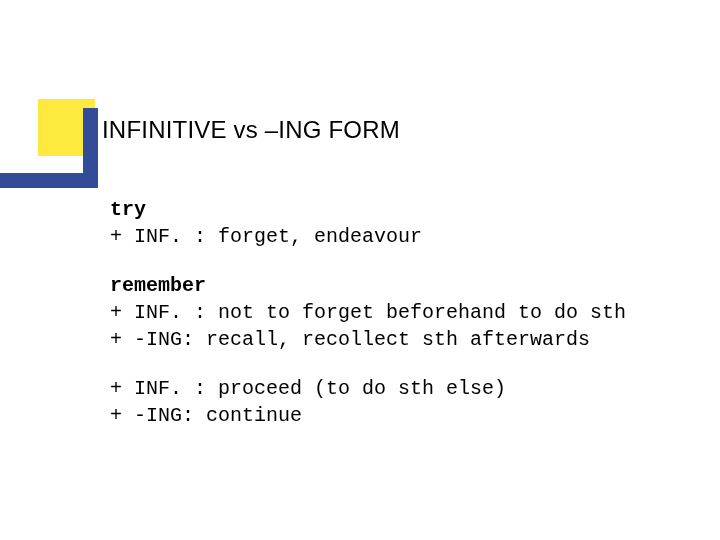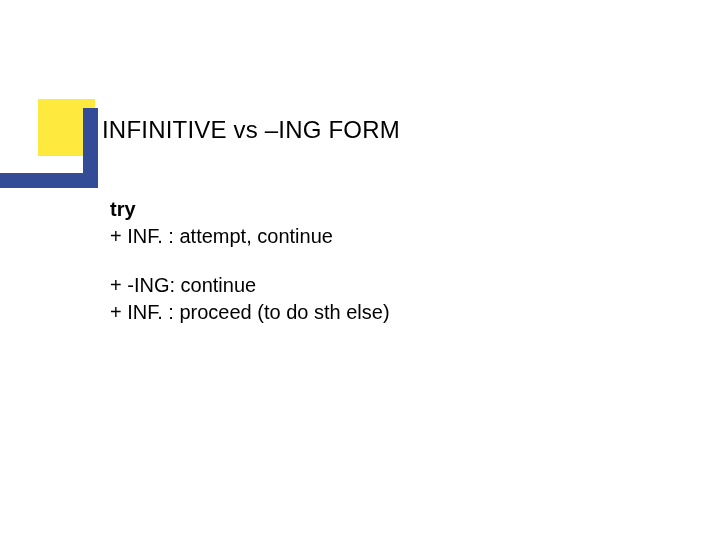--- a/index.html
+++ b/index.html
@@ -51,20 +51,21 @@
   }
   .body {
     position: absolute;
     left: 110px;
     top: 196px;
     font-size: 20px;
     line-height: 1.35;
   }
   .group {
     margin-bottom: 22px;
+    font-family: Liberation Mono, monospace;
   }
   .word {
     font-weight: bold;
   }
   .line {
     display: block;
   }
 </style>
 </head>
 <body>
@@ -74,23 +75,28 @@
   <div class="deco-yellow"></div>
   <div class="deco-blue-v"></div>
   <div class="deco-blue-h"></div>
 
   <div class="title">INFINITIVE vs –ING FORM</div>
 
   <div class="body">
 
     <div class="group">
       <span class="line word">try</span>
-      <span class="line">+ INF. : attempt, continue</span>
+      <span class="line">+ INF. : forget, endeavour</span>
     </div>
 
+    <div class="group">
+      <span class="line word">remember</span>
+      <span class="line">+ INF. : not to forget beforehand to do sth</span>
+      <span class="line">+ -ING: recall, recollect sth afterwards</span>
+    </div>
 
     <div class="group">
+      <span class="line">+ INF. : proceed (to do sth else)</span>
       <span class="line">+ -ING: continue</span>
-      <span class="line">+ INF. : proceed (to do sth else)</span>
     </div>
 
   </div>
 </div>
 
 </body></html>

